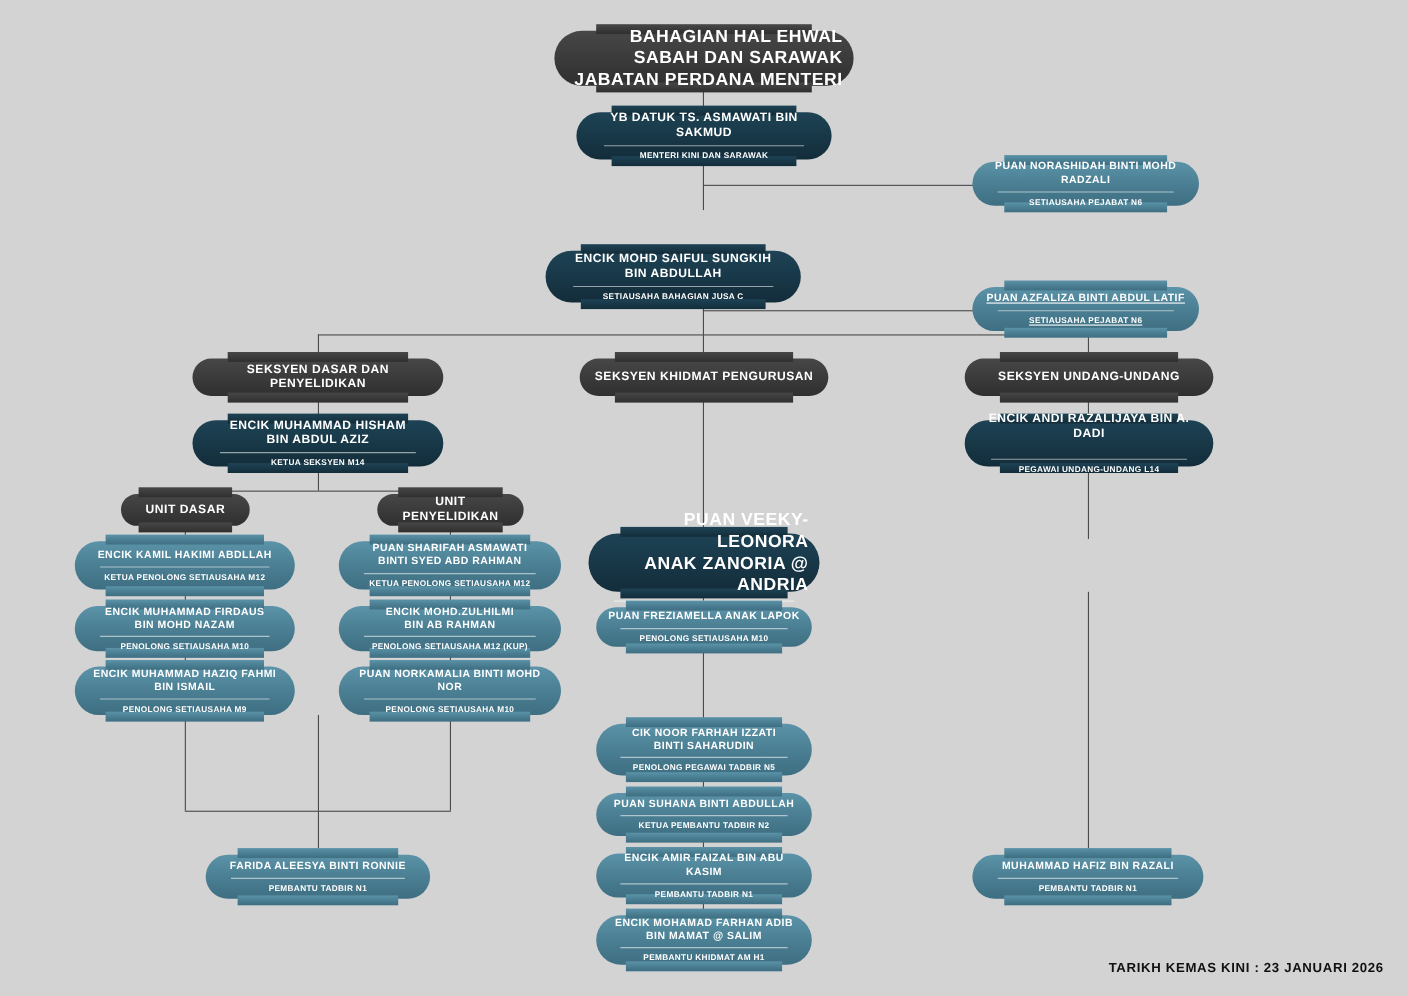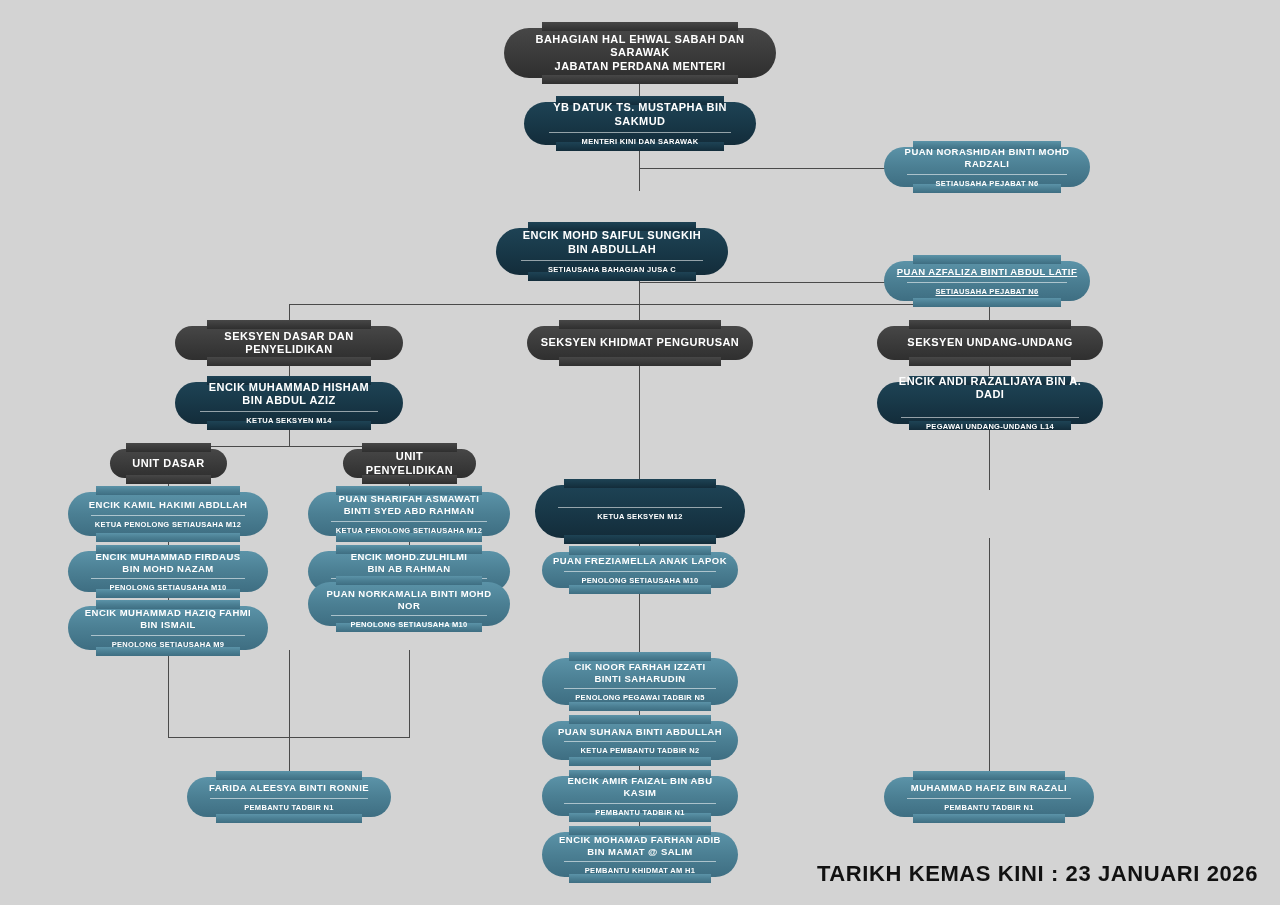--- a/index.html
+++ b/index.html
@@ -57,28 +57,28 @@
     background:linear-gradient(180deg,#474747 0%,#3b3b3b 50%,#2f2f2f 100%);
   }
   
   .navy {
     background:linear-gradient(180deg,#1e4355 0%,#183848 50%,#132c3a 100%);
   }
   
   .steel {
     background:linear-gradient(180deg,#5b93a8 0%,#4b7f93 50%,#3e6e82 100%);
   }
-  .fs12 { font-size:11px; }
+  .fs12 { font-size:16px;text-align:right; }
   .fs11 { font-size:11px; }
   .fs10 { font-size:9.5px; }
   .fs8  { font-size:7.5px; }
 
   #footer {
     position:absolute; right:22px; bottom:18px;
-    font-size:22px; font-weight:bold; color:#111;
+    font-size:12px; font-weight:bold; color:#111;
     letter-spacing:.6px;
   }
 </style>
 </head>
 <body>
 
 <div id="stage">
 
   <div class="ln v" style="left:639px; top:78px; height:24px;"></div>
 
@@ -126,21 +126,21 @@
 
   <div class="ln v" style="left:989px; top:424px; height:66px;"></div>
   <div class="ln v" style="left:989px; top:538px; height:239px;"></div>
 
   <div class="node dark" style="left:504px; top:28px; width:272px; height:50px;">
     <div class="nm fs12">BAHAGIAN HAL EHWAL SABAH DAN SARAWAK
 JABATAN PERDANA MENTERI</div>
   </div>
 
   <div class="node navy" style="left:524px; top:102px; width:232px; height:43px;">
-    <div class="nm fs11">YB DATUK TS. MUSTAPHA BIN SAKMUD</div>
+    <div class="nm fs11">YB DATUK TS. ASMAWATI BIN SAKMUD</div>
     <div class="rl fs8">MENTERI KINI DAN SARAWAK</div>
   </div>
 
   <div class="node steel" style="left:884px; top:147px; width:206px; height:40px;">
     <div class="nm fs10">PUAN NORASHIDAH BINTI MOHD RADZALI</div>
     <div class="rl fs8">SETIAUSAHA PEJABAT N6</div>
   </div>
 
   <div class="node navy" style="left:496px; top:191px; width:232px; height:47px;margin-top:37px;">
     <div class="nm fs11">ENCIK MOHD SAIFUL SUNGKIH
@@ -170,20 +170,22 @@
 BIN ABDUL AZIZ</div>
     <div class="rl fs8">KETUA SEKSYEN M14</div>
   </div>
 
   <div class="node navy" style="left:877px; top:382px; width:226px; height:42px;gap:12px;">
     <div class="nm fs11">ENCIK ANDI RAZALIJAYA BIN A. DADI</div>
     <div class="rl fs8">PEGAWAI UNDANG-UNDANG L14</div>
   </div>
 
   <div class="node navy" style="left:535px; top:485px; width:210px; height:53px;">
+    <div class="nm fs12">PUAN VEEKY-LEONORA
+ANAK ZANORIA @ ANDRIA</div>
     <div class="rl fs8">KETUA SEKSYEN M12</div>
   </div>
 
   <div class="node dark" style="left:110px; top:449px; width:117px; height:29px;">
     <div class="nm fs11">UNIT DASAR</div>
   </div>
 
   <div class="node dark" style="left:343px; top:449px; width:133px; height:29px;">
     <div class="nm fs11">UNIT PENYELIDIKAN</div>
   </div>
@@ -206,21 +208,21 @@
   <div class="node steel" style="left:308px; top:492px; width:202px; height:44px;">
     <div class="nm fs10">PUAN SHARIFAH ASMAWATI
 BINTI SYED ABD RAHMAN</div>
     <div class="rl fs8">KETUA PENOLONG SETIAUSAHA M12</div>
   </div>
   <div class="node steel" style="left:308px; top:551px; width:202px; height:41px;">
     <div class="nm fs10">ENCIK MOHD.ZULHILMI
 BIN AB RAHMAN</div>
     <div class="rl fs8">PENOLONG SETIAUSAHA M12 (KUP)</div>
   </div>
-  <div class="node steel" style="left:308px; top:582px; width:202px; height:44px;justify-content:space-between;">
+  <div class="node steel" style="left:308px; top:606px; width:202px; height:44px;">
     <div class="nm fs10">PUAN NORKAMALIA BINTI MOHD NOR</div>
     <div class="rl fs8">PENOLONG SETIAUSAHA M10</div>
   </div>
 
   <div class="node steel" style="left:187px; top:777px; width:204px; height:40px;">
     <div class="nm fs10">FARIDA ALEESYA BINTI RONNIE</div>
     <div class="rl fs8">PEMBANTU TADBIR N1</div>
   </div>
 
   <div class="node steel" style="left:542px; top:552px; width:196px; height:36px;">

